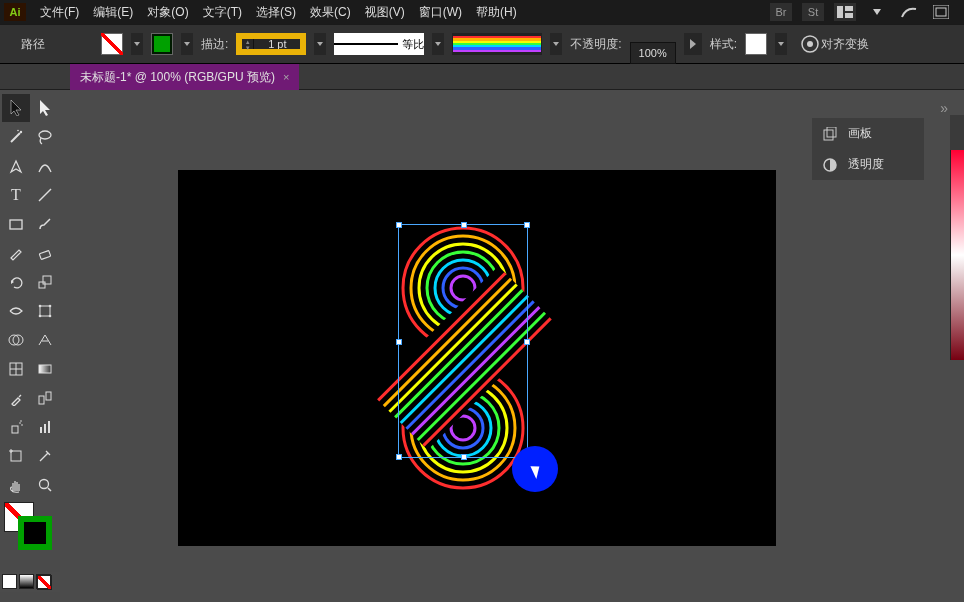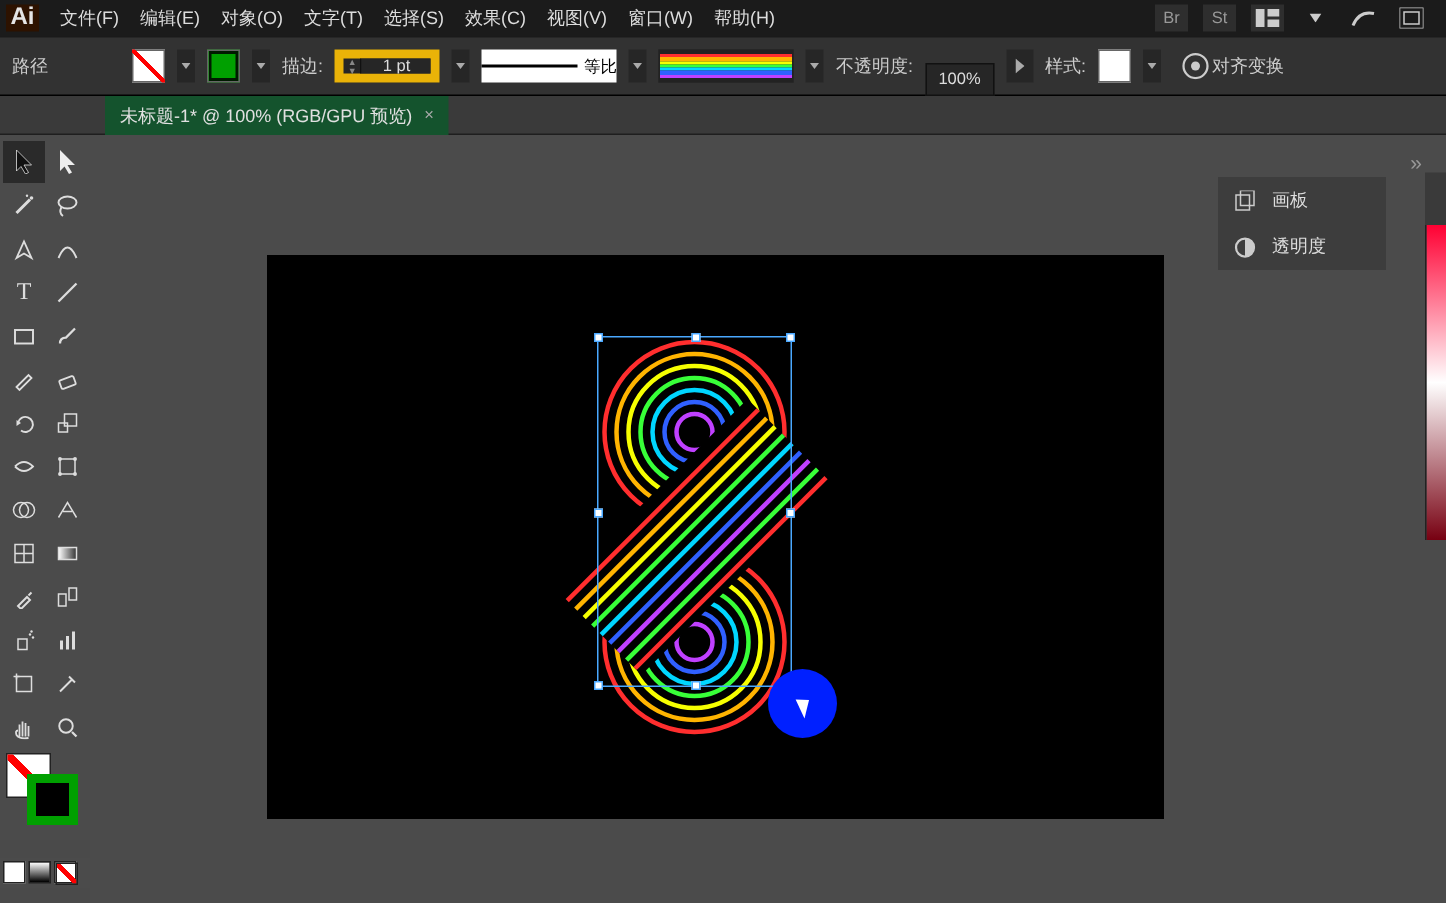--- a/index.html
+++ b/index.html
@@ -19,23 +19,23 @@
     height: 24px;
     background: #1b1b1b;
     display: flex;
     align-items: center;
     padding: 0 4px;
     gap: 2px;
   }
   .ai-logo {
     width: 22px; height: 18px;
     background: #2d1200;
-    color: #e5e5e5;
+    color: #84cc16;
     font-weight: bold;
-    font-size: 16px;
+    font-size: 11px;
     display: flex; align-items: center; justify-content: center;
     margin-right: 6px;
   }
   .menu-item {
     padding: 3px 6px;
     color: #ddd;
     font-size: 12px;
   }
   .menubar-right {
     margin-left: auto;
@@ -53,21 +53,21 @@
 
   
   .control-bar {
     height: 40px;
     background: #323232;
     border-top: 1px solid #1a1a1a;
     border-bottom: 1px solid #000;
     display: flex;
     align-items: center;
     gap: 8px;
-    padding: 0 8px;
+    padding: 0 21px;
   }
   .cb-label { color: #ccc; font-size: 12px; }
   .swatch {
     width: 22px; height: 22px;
     border: 1px solid #666;
     position: relative;
     display: inline-block;
     background: #fff;
   }
   .swatch.nofill::after {
@@ -145,21 +145,21 @@
 
   
   .doc-tab-strip {
     height: 26px;
     background: #3a3a3a;
     border-bottom: 1px solid #1e1e1e;
     display: flex;
     padding-left: 70px;
   }
   .doc-tab {
-    background: #14532d;
+    background: #701a75;
     height: 26px;
     padding: 5px 10px;
     display: flex;
     align-items: center;
     gap: 8px;
     color: #e0e0e0;
     font-size: 12px;
   }
   .doc-tab .x { color: #aaa; font-size: 11px; }
 

